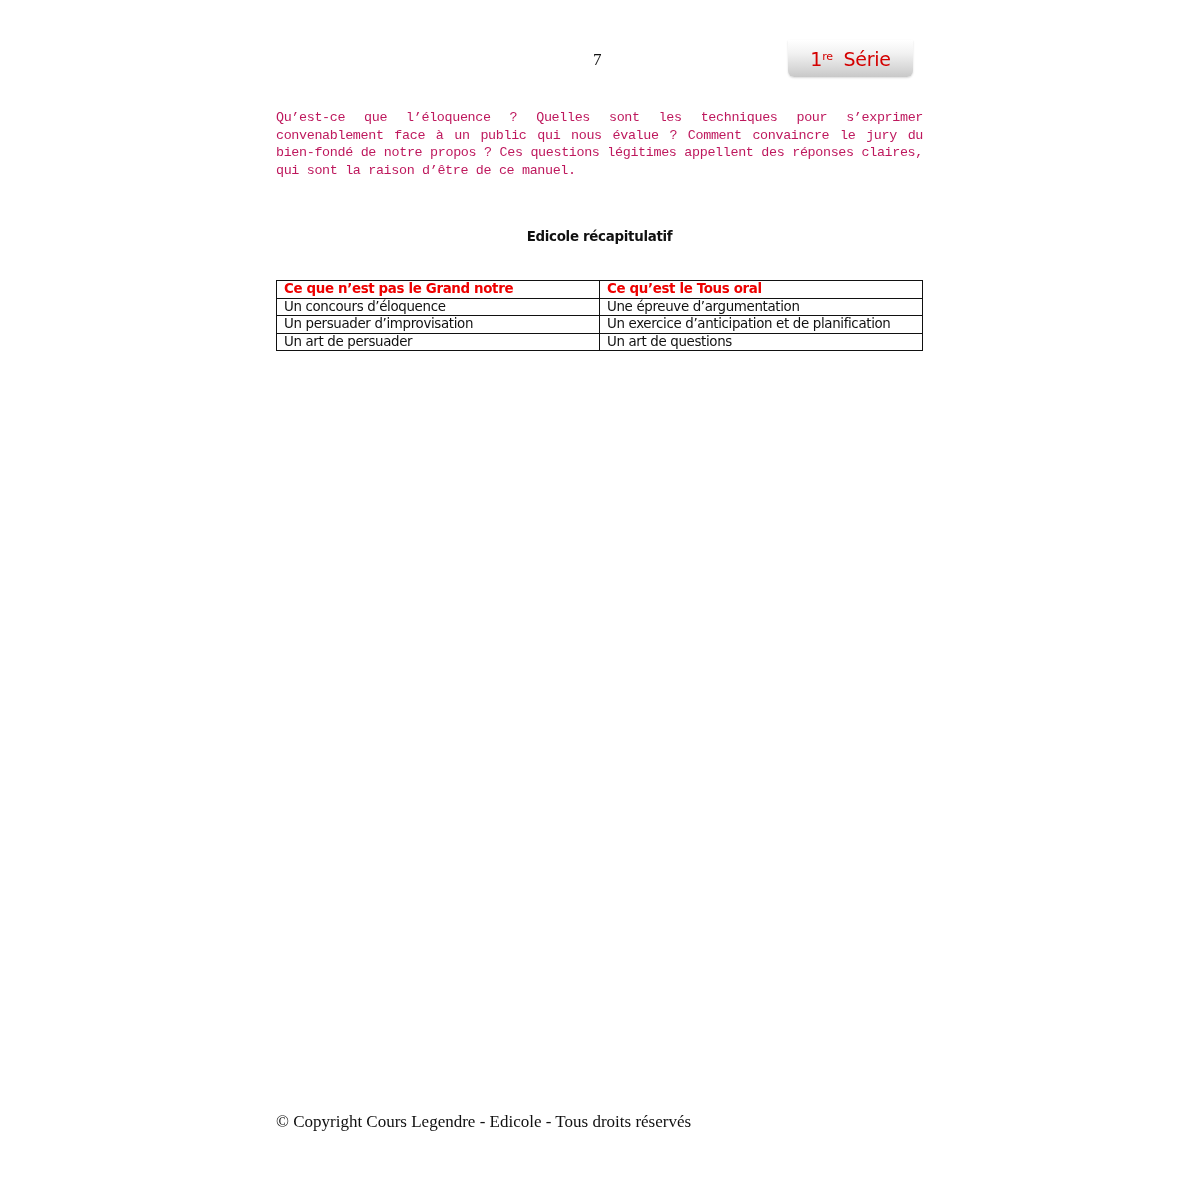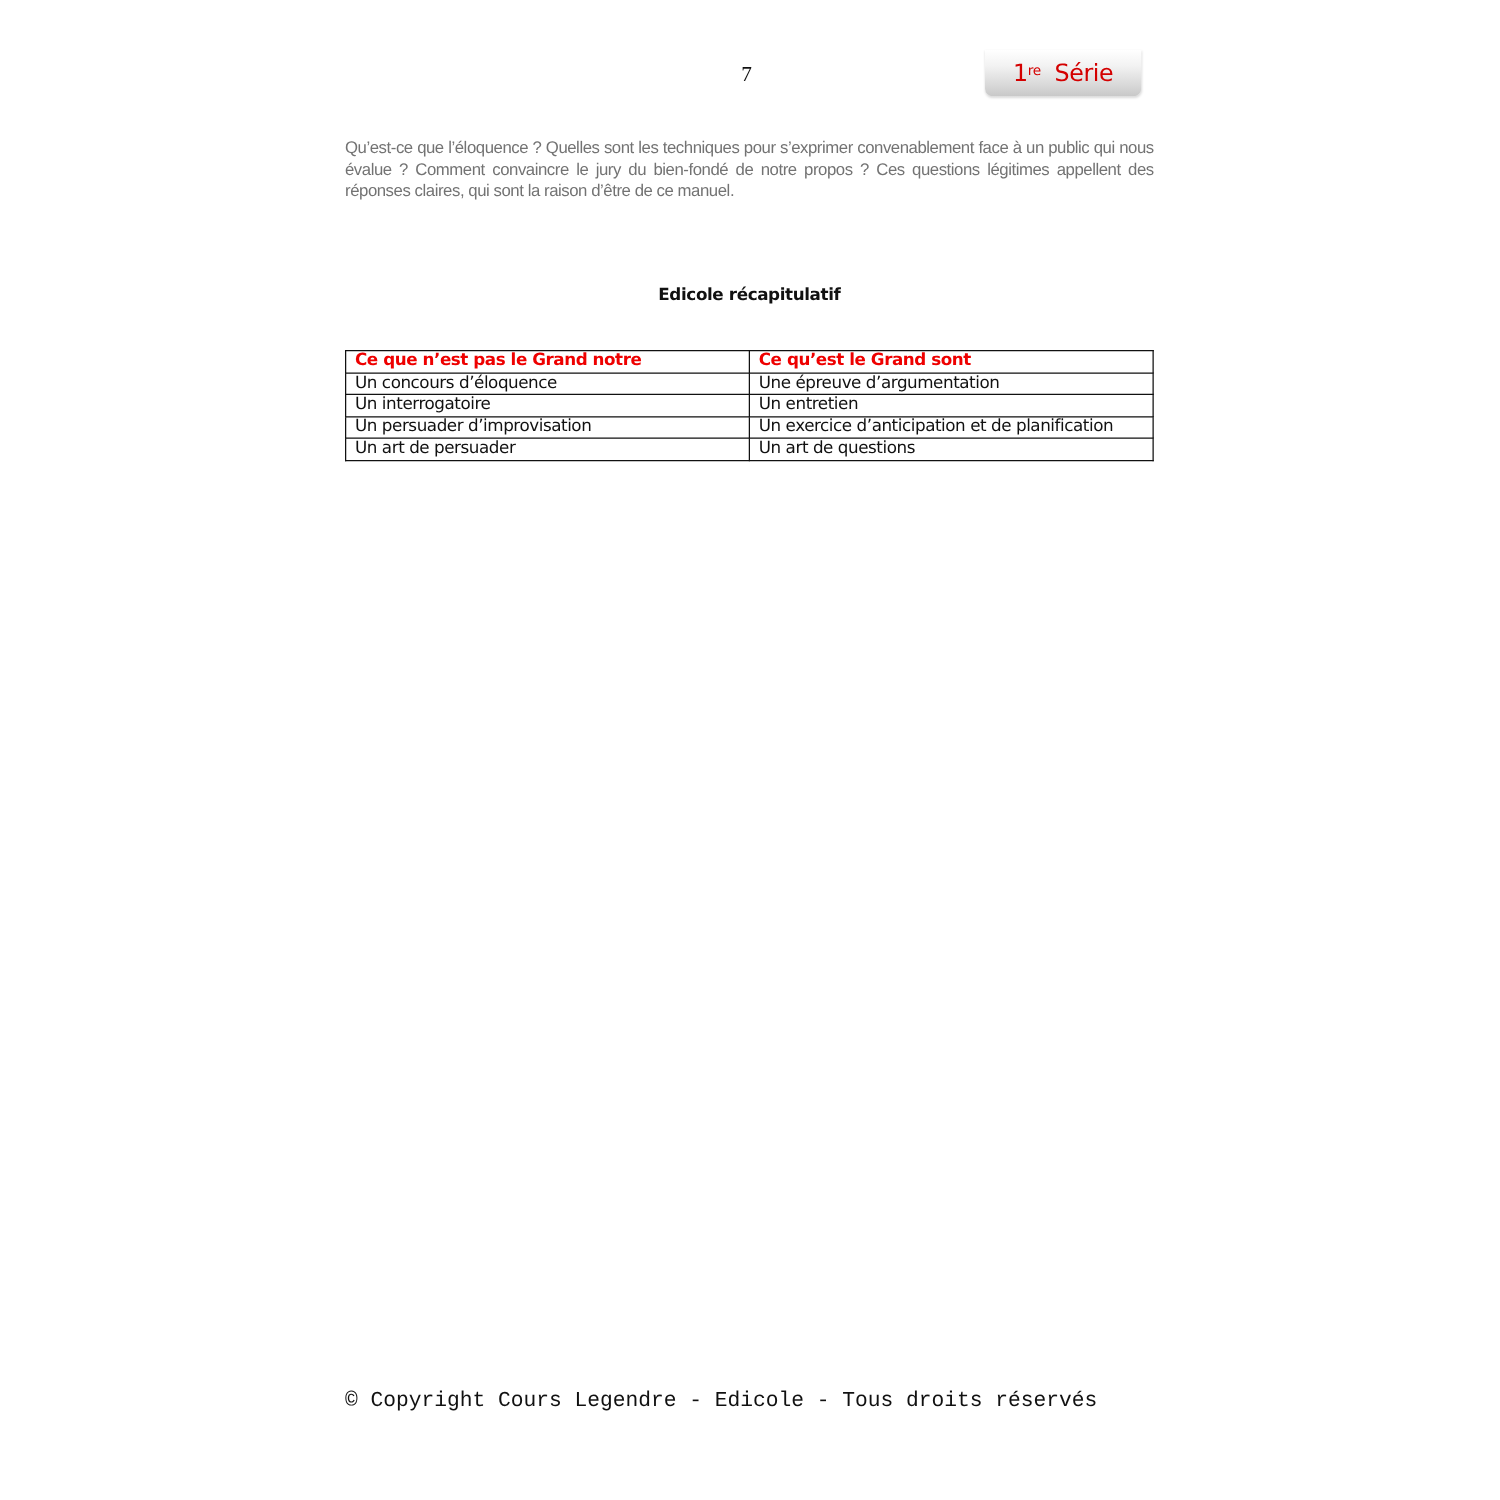--- a/index.html
+++ b/index.html
@@ -42,24 +42,24 @@
       font-size: 11px;
       position: relative;
       top: -2px;
       margin-right: 11px;
     }
     .intro {
       position: absolute;
       left: 276px;
       top: 109px;
       width: 647px;
-      font-family: Liberation Sans, sans-serif;
+      font-family: Liberation Mono, monospace;
       font-size: 13.4px;
       line-height: 17.5px;
-      color: #737373;
+      color: #be185d;
       text-align: justify;
       letter-spacing: -0.35px;
       margin: 0;
     }
     .table-title {
       position: absolute;
       left: 276px;
       width: 647px;
       top: 229px;
       text-align: center;
@@ -90,21 +90,21 @@
       white-space: nowrap;
     }
     table.summary th {
       color: #ee0000;
       font-weight: bold;
     }
     .footer {
       position: absolute;
       left: 276px;
       top: 1112px;
-      font-family: Liberation Mono, monospace;
+      font-family: Liberation Serif, serif;
       font-size: 17px;
       color: #111;
     }
   </style>
 </head>
 <body>
 
 <div class="page-number">7</div>
 
 <div class="series-badge">
@@ -114,31 +114,27 @@
 </div>
 
 <p class="intro">Qu’est-ce que l’éloquence ? Quelles sont les techniques pour s’exprimer convenablement face à un public qui nous évalue ? Comment convaincre le jury du bien-fondé de notre propos ? Ces questions légitimes appellent des réponses claires, qui sont la raison d’être de ce manuel.</p>
 
 <div class="table-title">Edicole récapitulatif</div>
 
 <table class="summary">
   <thead>
     <tr>
       <th>Ce que n’est pas le Grand notre</th>
-      <th>Ce qu’est le Grand sont</th>
+      <th>Ce qu’est le Tous oral</th>
     </tr>
   </thead>
   <tbody>
     <tr>
       <td>Un concours d’éloquence</td>
       <td>Une épreuve d’argumentation</td>
-    </tr>
-    <tr>
-      <td>Un interrogatoire</td>
-      <td>Un entretien</td>
     </tr>
     <tr>
       <td>Un persuader d’improvisation</td>
       <td>Un exercice d’anticipation et de planification</td>
     </tr>
     <tr>
       <td>Un art de persuader</td>
       <td>Un art de questions</td>
     </tr>
   </tbody>

